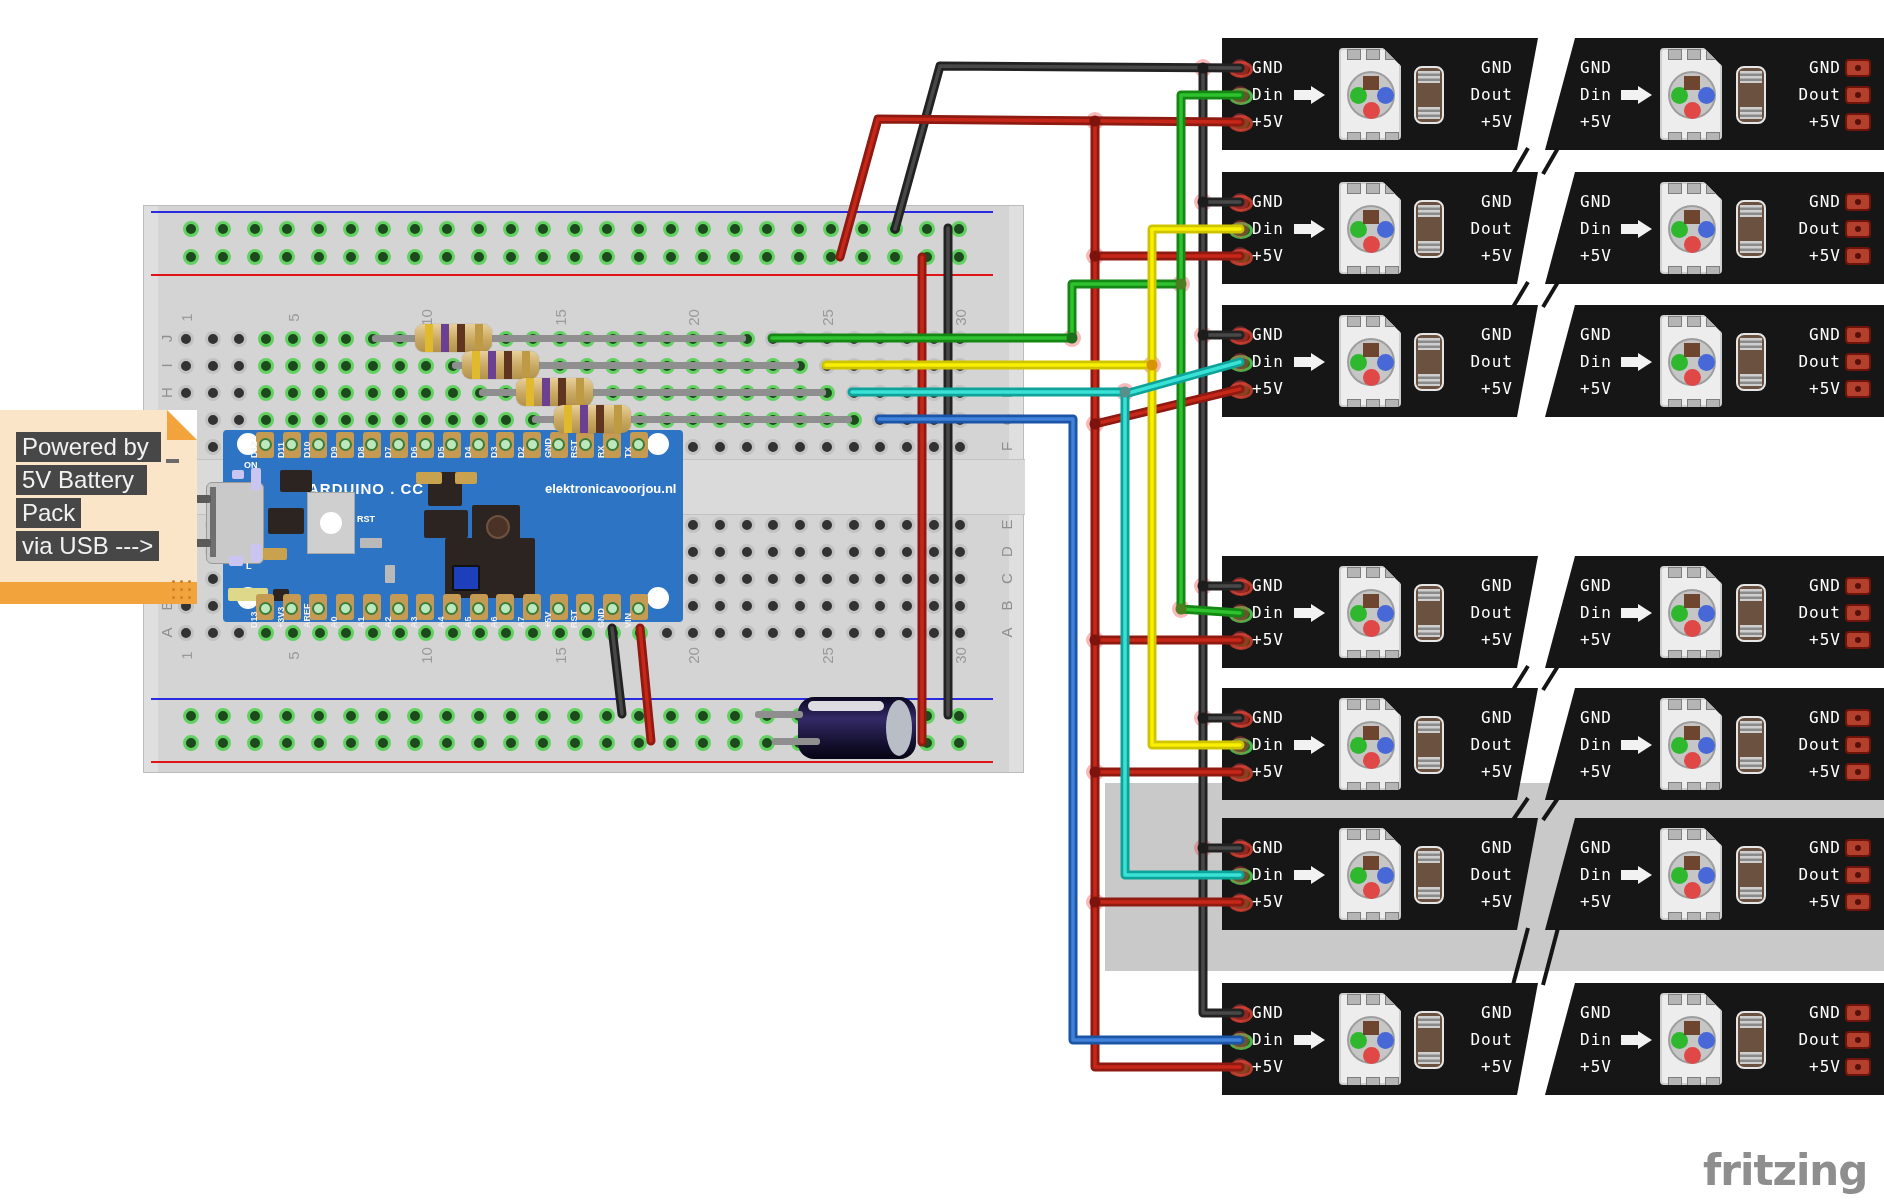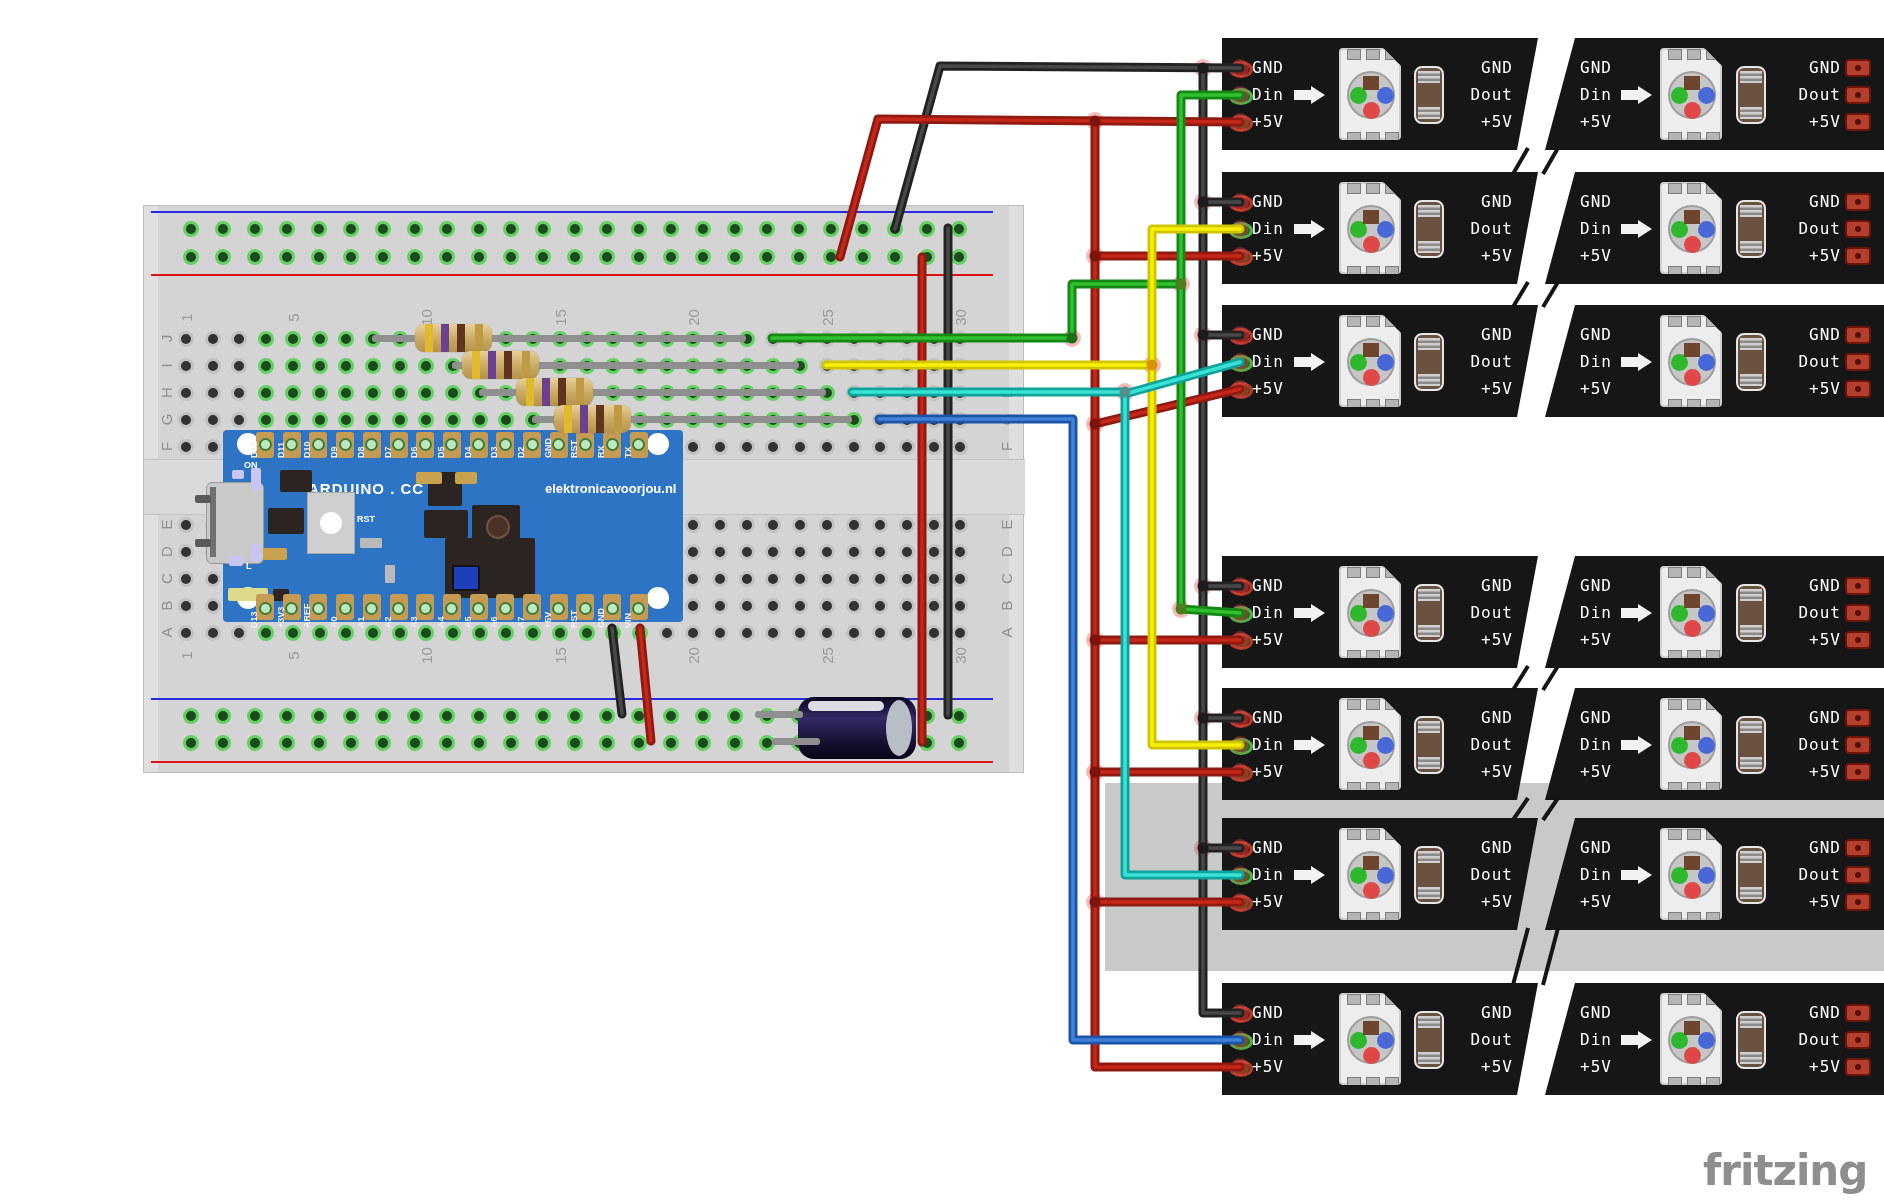--- a/index.html
+++ b/index.html
@@ -1180,20 +1180,41 @@
         </div>
         <div class="rpad" style="left: 300px; top: 48px;">
           <i></i>
         </div>
         <div class="rpad" style="left: 300px; top: 75px;">
           <i></i>
         </div>
       </div>
     </div>
 
+  <div id="note">
+    <div class="fold"></div>
+    <div class="fold2"></div>
+    <div class="bar"></div>
+    <div class="cursor" style="left:166px;top:49px;"></div>
+    <div class="grip">
+        <i style="left: 172px; top: 170px;"></i>
+        <i style="left: 180px; top: 170px;"></i>
+        <i style="left: 188px; top: 170px;"></i>
+        <i style="left: 172px; top: 178px;"></i>
+        <i style="left: 180px; top: 178px;"></i>
+        <i style="left: 188px; top: 178px;"></i>
+        <i style="left: 172px; top: 186px;"></i>
+        <i style="left: 180px; top: 186px;"></i>
+        <i style="left: 188px; top: 186px;"></i>
+      </div>
+  <div class="note-chip" style="top: 22px;">Powered by </div>
+      <div class="note-chip" style="top: 55px;">5V Battery </div>
+      <div class="note-chip" style="top: 88px;">Pack</div>
+      <div class="note-chip" style="top: 121px;">via USB ---&gt;</div>
+    </div>
 
   <svg id="wires" width="1884" height="1203" viewBox="0 0 1884 1203">
       <line x1="1528" y1="148" x2="1513" y2="174" stroke="#151515" stroke-width="4"></line>
       <line x1="1558" y1="148" x2="1543" y2="174" stroke="#151515" stroke-width="4"></line>
       <line x1="1528" y1="282" x2="1513" y2="307" stroke="#151515" stroke-width="4"></line>
       <line x1="1558" y1="282" x2="1543" y2="307" stroke="#151515" stroke-width="4"></line>
       <line x1="1528" y1="666" x2="1513" y2="690" stroke="#151515" stroke-width="4"></line>
       <line x1="1558" y1="666" x2="1543" y2="690" stroke="#151515" stroke-width="4"></line>
       <line x1="1528" y1="798" x2="1513" y2="820" stroke="#151515" stroke-width="4"></line>
       <line x1="1558" y1="798" x2="1543" y2="820" stroke="#151515" stroke-width="4"></line>

